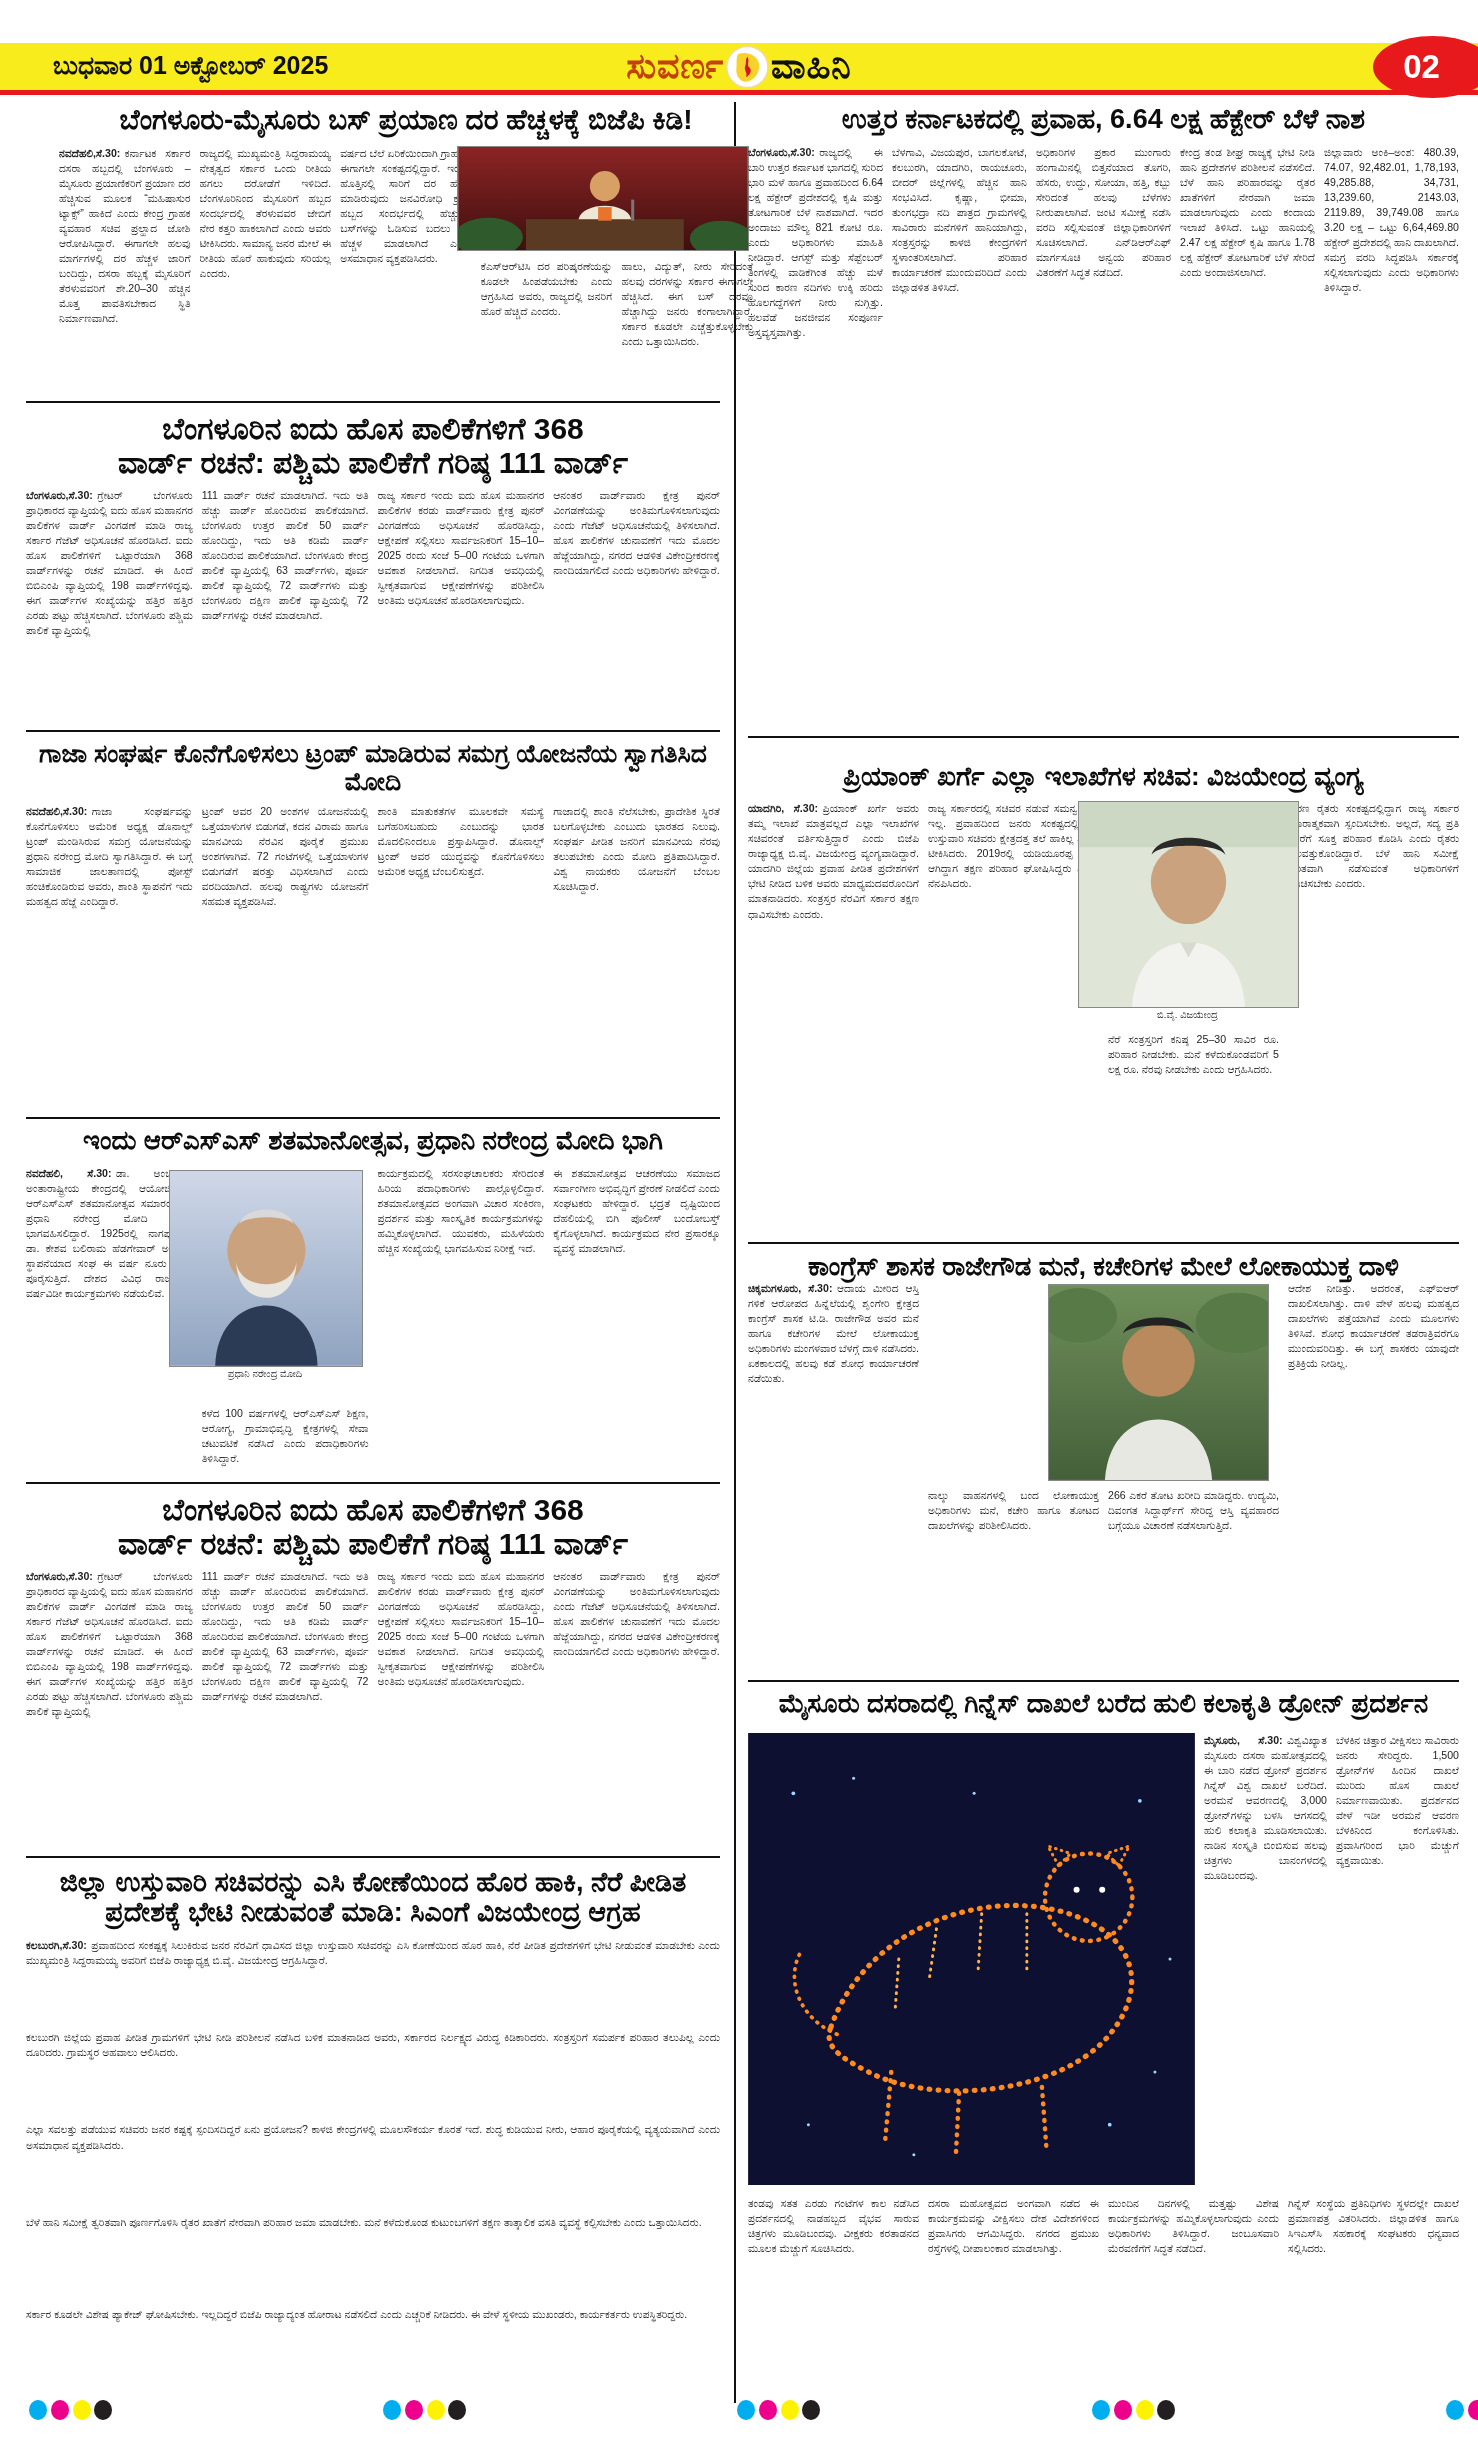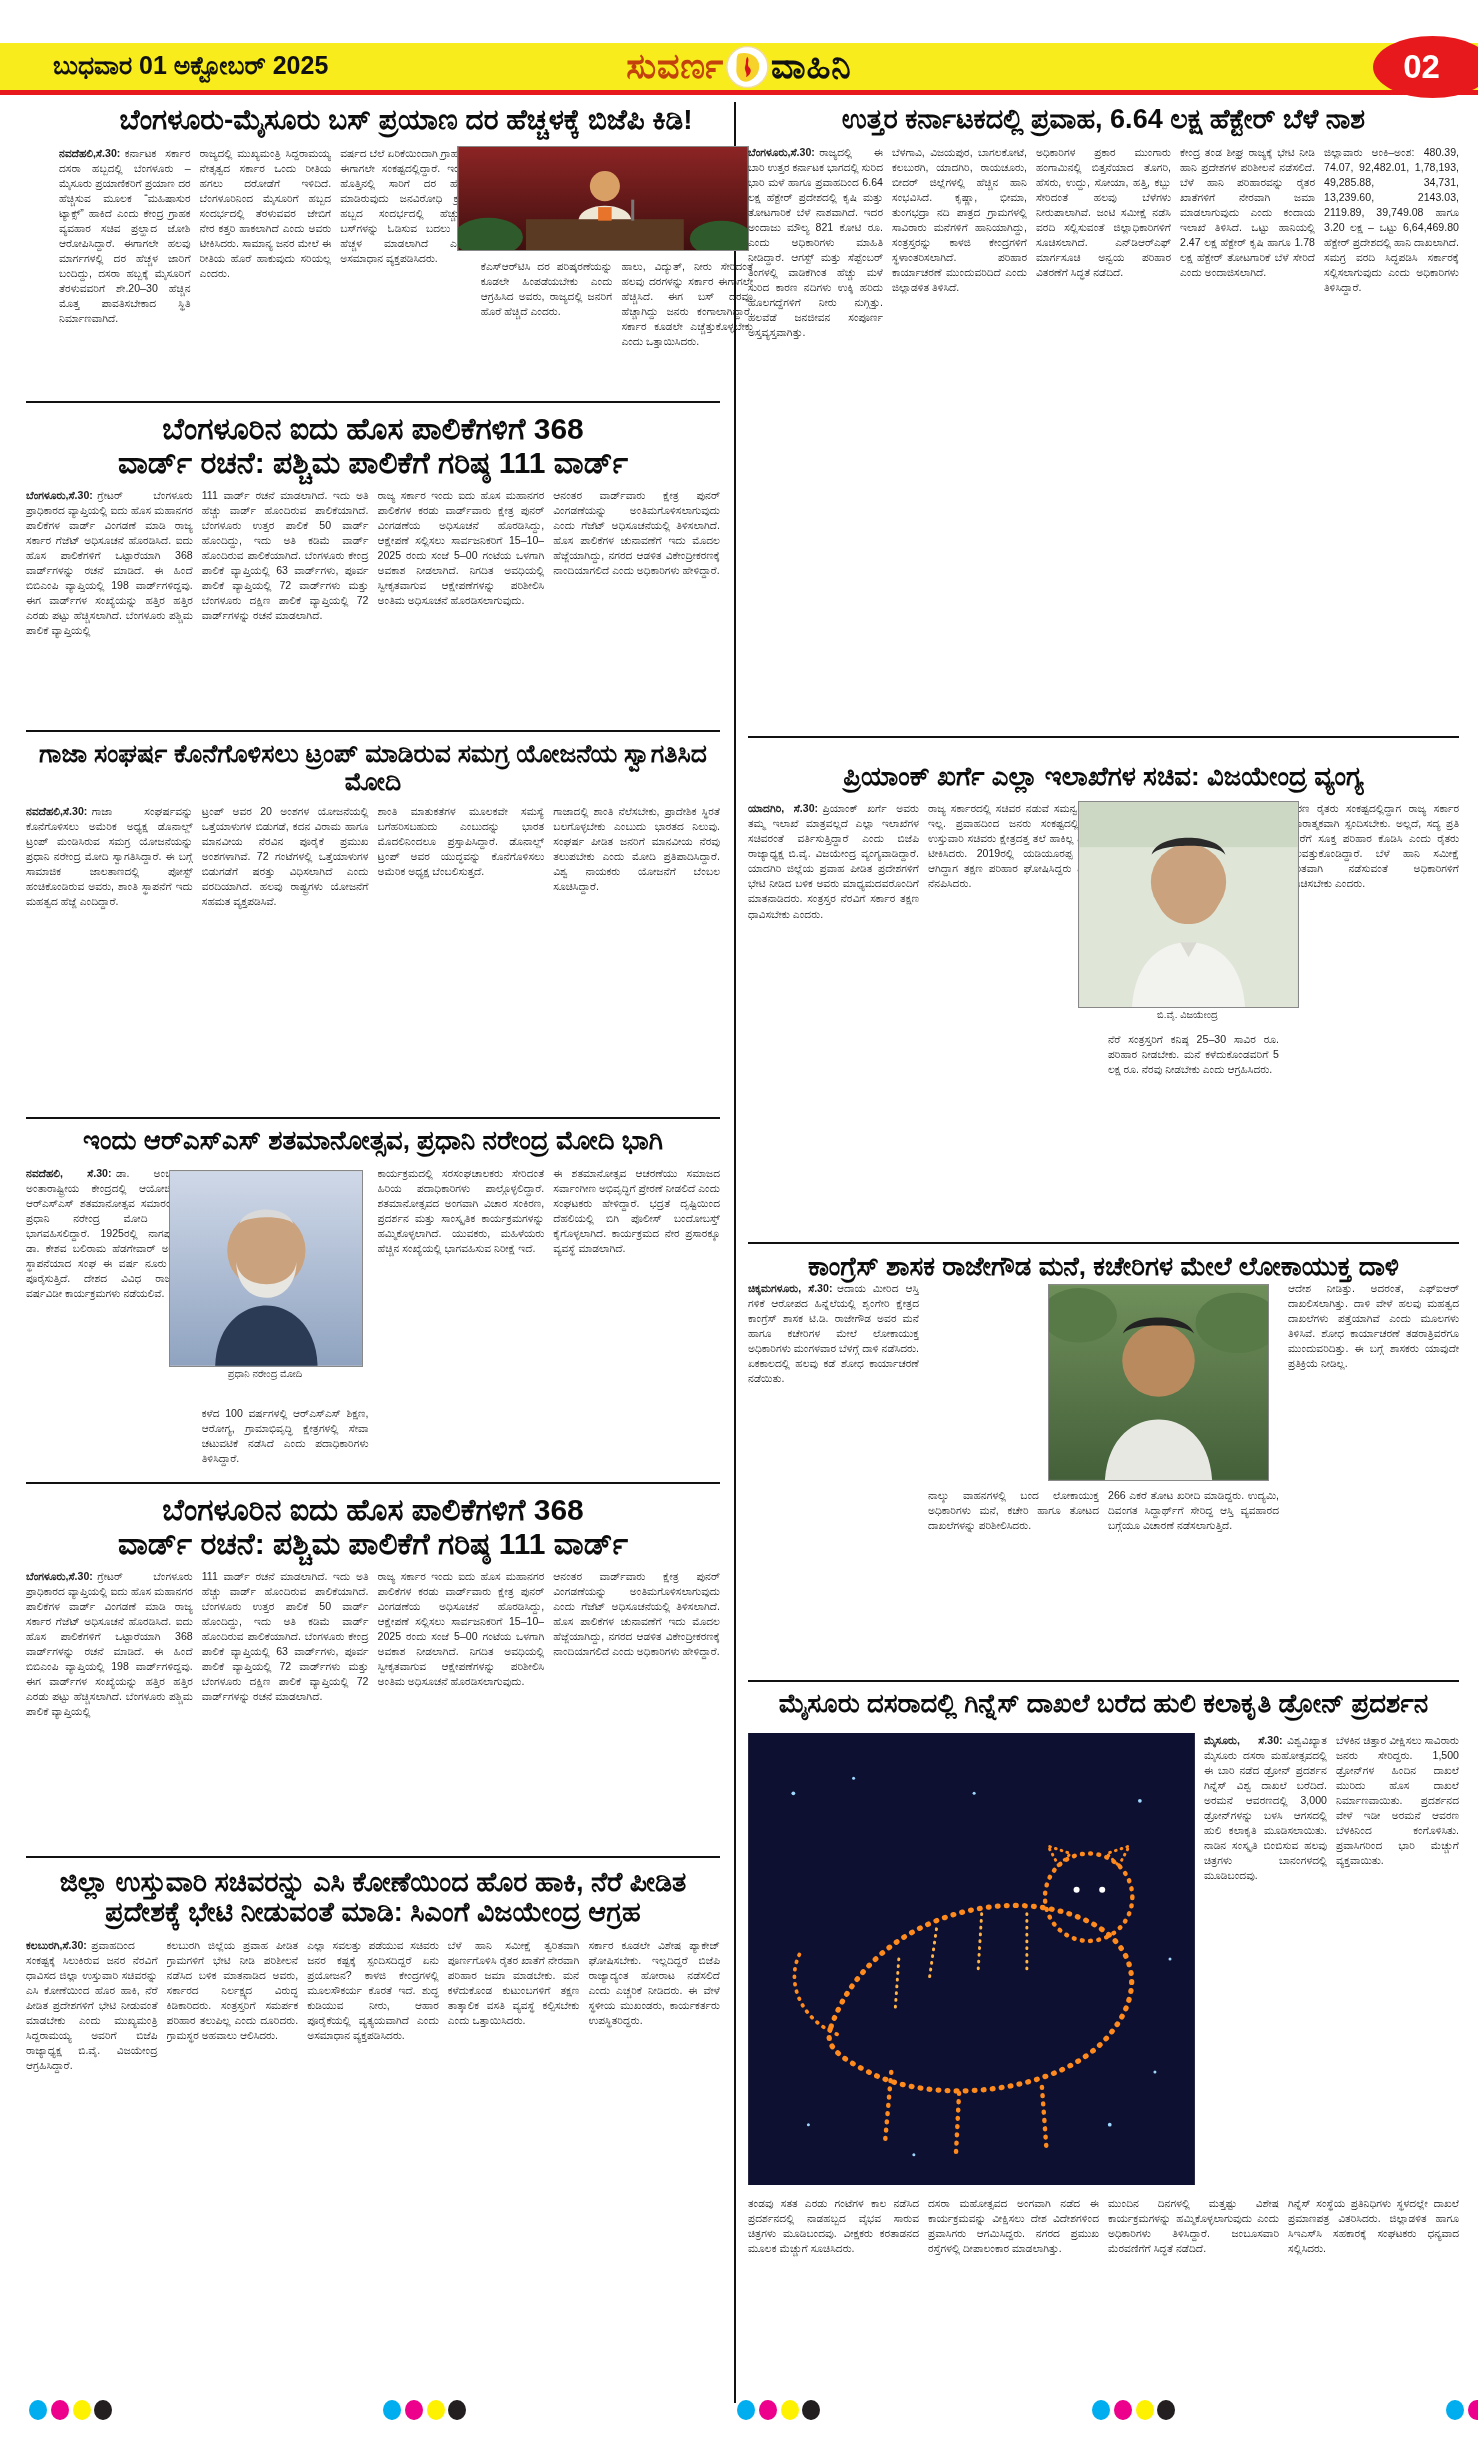--- a/index.html
+++ b/index.html
@@ -263,21 +263,21 @@
       <div class="col">ಮುಂದಿನ ದಿನಗಳಲ್ಲಿ ಮತ್ತಷ್ಟು ವಿಶೇಷ ಕಾರ್ಯಕ್ರಮಗಳನ್ನು ಹಮ್ಮಿಕೊಳ್ಳಲಾಗುವುದು ಎಂದು ಅಧಿಕಾರಿಗಳು ತಿಳಿಸಿದ್ದಾರೆ. ಜಂಬೂಸವಾರಿ ಮೆರವಣಿಗೆಗೆ ಸಿದ್ಧತೆ ನಡೆದಿದೆ.</div>
       <div class="col">ಗಿನ್ನೆಸ್ ಸಂಸ್ಥೆಯ ಪ್ರತಿನಿಧಿಗಳು ಸ್ಥಳದಲ್ಲೇ ದಾಖಲೆ ಪ್ರಮಾಣಪತ್ರ ವಿತರಿಸಿದರು. ಜಿಲ್ಲಾಡಳಿತ ಹಾಗೂ ಸಿಇಎಸ್‌ಸಿ ಸಹಕಾರಕ್ಕೆ ಸಂಘಟಕರು ಧನ್ಯವಾದ ಸಲ್ಲಿಸಿದರು.</div>
     </div>
   </section>
 
   <section class="article" style="left:26px;top:1867px;width:694px;">
     <div class="headline" style="font-size:27px;">
       <div>ಜಿಲ್ಲಾ ಉಸ್ತುವಾರಿ ಸಚಿವರನ್ನು ಎಸಿ ಕೋಣೆಯಿಂದ ಹೊರ ಹಾಕಿ, ನೆರೆ ಪೀಡಿತ</div>
       <div>ಪ್ರದೇಶಕ್ಕೆ ಭೇಟಿ ನೀಡುವಂತೆ ಮಾಡಿ: ಸಿಎಂಗೆ ವಿಜಯೇಂದ್ರ ಆಗ್ರಹ</div>
     </div>
-    <div class="body" style="margin-top:10.6px;height:452px;">
+    <div class="body" style="margin-top:10.6px;height:452px;flex-direction:column;">
       <div class="col"><b class="byline">ಕಲಬುರಗಿ,ಸೆ.30:</b><span>ಪ್ರವಾಹದಿಂದ ಸಂಕಷ್ಟಕ್ಕೆ ಸಿಲುಕಿರುವ ಜನರ ನೆರವಿಗೆ ಧಾವಿಸದ ಜಿಲ್ಲಾ ಉಸ್ತುವಾರಿ ಸಚಿವರನ್ನು ಎಸಿ ಕೋಣೆಯಿಂದ ಹೊರ ಹಾಕಿ, ನೆರೆ ಪೀಡಿತ ಪ್ರದೇಶಗಳಿಗೆ ಭೇಟಿ ನೀಡುವಂತೆ ಮಾಡಬೇಕು ಎಂದು ಮುಖ್ಯಮಂತ್ರಿ ಸಿದ್ದರಾಮಯ್ಯ ಅವರಿಗೆ ಬಿಜೆಪಿ ರಾಜ್ಯಾಧ್ಯಕ್ಷ ಬಿ.ವೈ. ವಿಜಯೇಂದ್ರ ಆಗ್ರಹಿಸಿದ್ದಾರೆ.</span></div>
       <div class="col">ಕಲಬುರಗಿ ಜಿಲ್ಲೆಯ ಪ್ರವಾಹ ಪೀಡಿತ ಗ್ರಾಮಗಳಿಗೆ ಭೇಟಿ ನೀಡಿ ಪರಿಶೀಲನೆ ನಡೆಸಿದ ಬಳಿಕ ಮಾತನಾಡಿದ ಅವರು, ಸರ್ಕಾರದ ನಿರ್ಲಕ್ಷ್ಯದ ವಿರುದ್ಧ ಕಿಡಿಕಾರಿದರು. ಸಂತ್ರಸ್ತರಿಗೆ ಸಮರ್ಪಕ ಪರಿಹಾರ ತಲುಪಿಲ್ಲ ಎಂದು ದೂರಿದರು. ಗ್ರಾಮಸ್ಥರ ಅಹವಾಲು ಆಲಿಸಿದರು.</div>
       <div class="col">ಎಲ್ಲಾ ಸವಲತ್ತು ಪಡೆಯುವ ಸಚಿವರು ಜನರ ಕಷ್ಟಕ್ಕೆ ಸ್ಪಂದಿಸದಿದ್ದರೆ ಏನು ಪ್ರಯೋಜನ? ಕಾಳಜಿ ಕೇಂದ್ರಗಳಲ್ಲಿ ಮೂಲಸೌಕರ್ಯ ಕೊರತೆ ಇದೆ. ಶುದ್ಧ ಕುಡಿಯುವ ನೀರು, ಆಹಾರ ಪೂರೈಕೆಯಲ್ಲಿ ವ್ಯತ್ಯಯವಾಗಿದೆ ಎಂದು ಅಸಮಾಧಾನ ವ್ಯಕ್ತಪಡಿಸಿದರು.</div>
       <div class="col">ಬೆಳೆ ಹಾನಿ ಸಮೀಕ್ಷೆ ತ್ವರಿತವಾಗಿ ಪೂರ್ಣಗೊಳಿಸಿ ರೈತರ ಖಾತೆಗೆ ನೇರವಾಗಿ ಪರಿಹಾರ ಜಮಾ ಮಾಡಬೇಕು. ಮನೆ ಕಳೆದುಕೊಂಡ ಕುಟುಂಬಗಳಿಗೆ ತಕ್ಷಣ ತಾತ್ಕಾಲಿಕ ವಸತಿ ವ್ಯವಸ್ಥೆ ಕಲ್ಪಿಸಬೇಕು ಎಂದು ಒತ್ತಾಯಿಸಿದರು.</div>
       <div class="col">ಸರ್ಕಾರ ಕೂಡಲೇ ವಿಶೇಷ ಪ್ಯಾಕೇಜ್ ಘೋಷಿಸಬೇಕು. ಇಲ್ಲದಿದ್ದರೆ ಬಿಜೆಪಿ ರಾಜ್ಯಾದ್ಯಂತ ಹೋರಾಟ ನಡೆಸಲಿದೆ ಎಂದು ಎಚ್ಚರಿಕೆ ನೀಡಿದರು. ಈ ವೇಳೆ ಸ್ಥಳೀಯ ಮುಖಂಡರು, ಕಾರ್ಯಕರ್ತರು ಉಪಸ್ಥಿತರಿದ್ದರು.</div>
     </div>
   </section>
 
   <div class="marks">
     <div class="markgroup" style="left:29px;">

